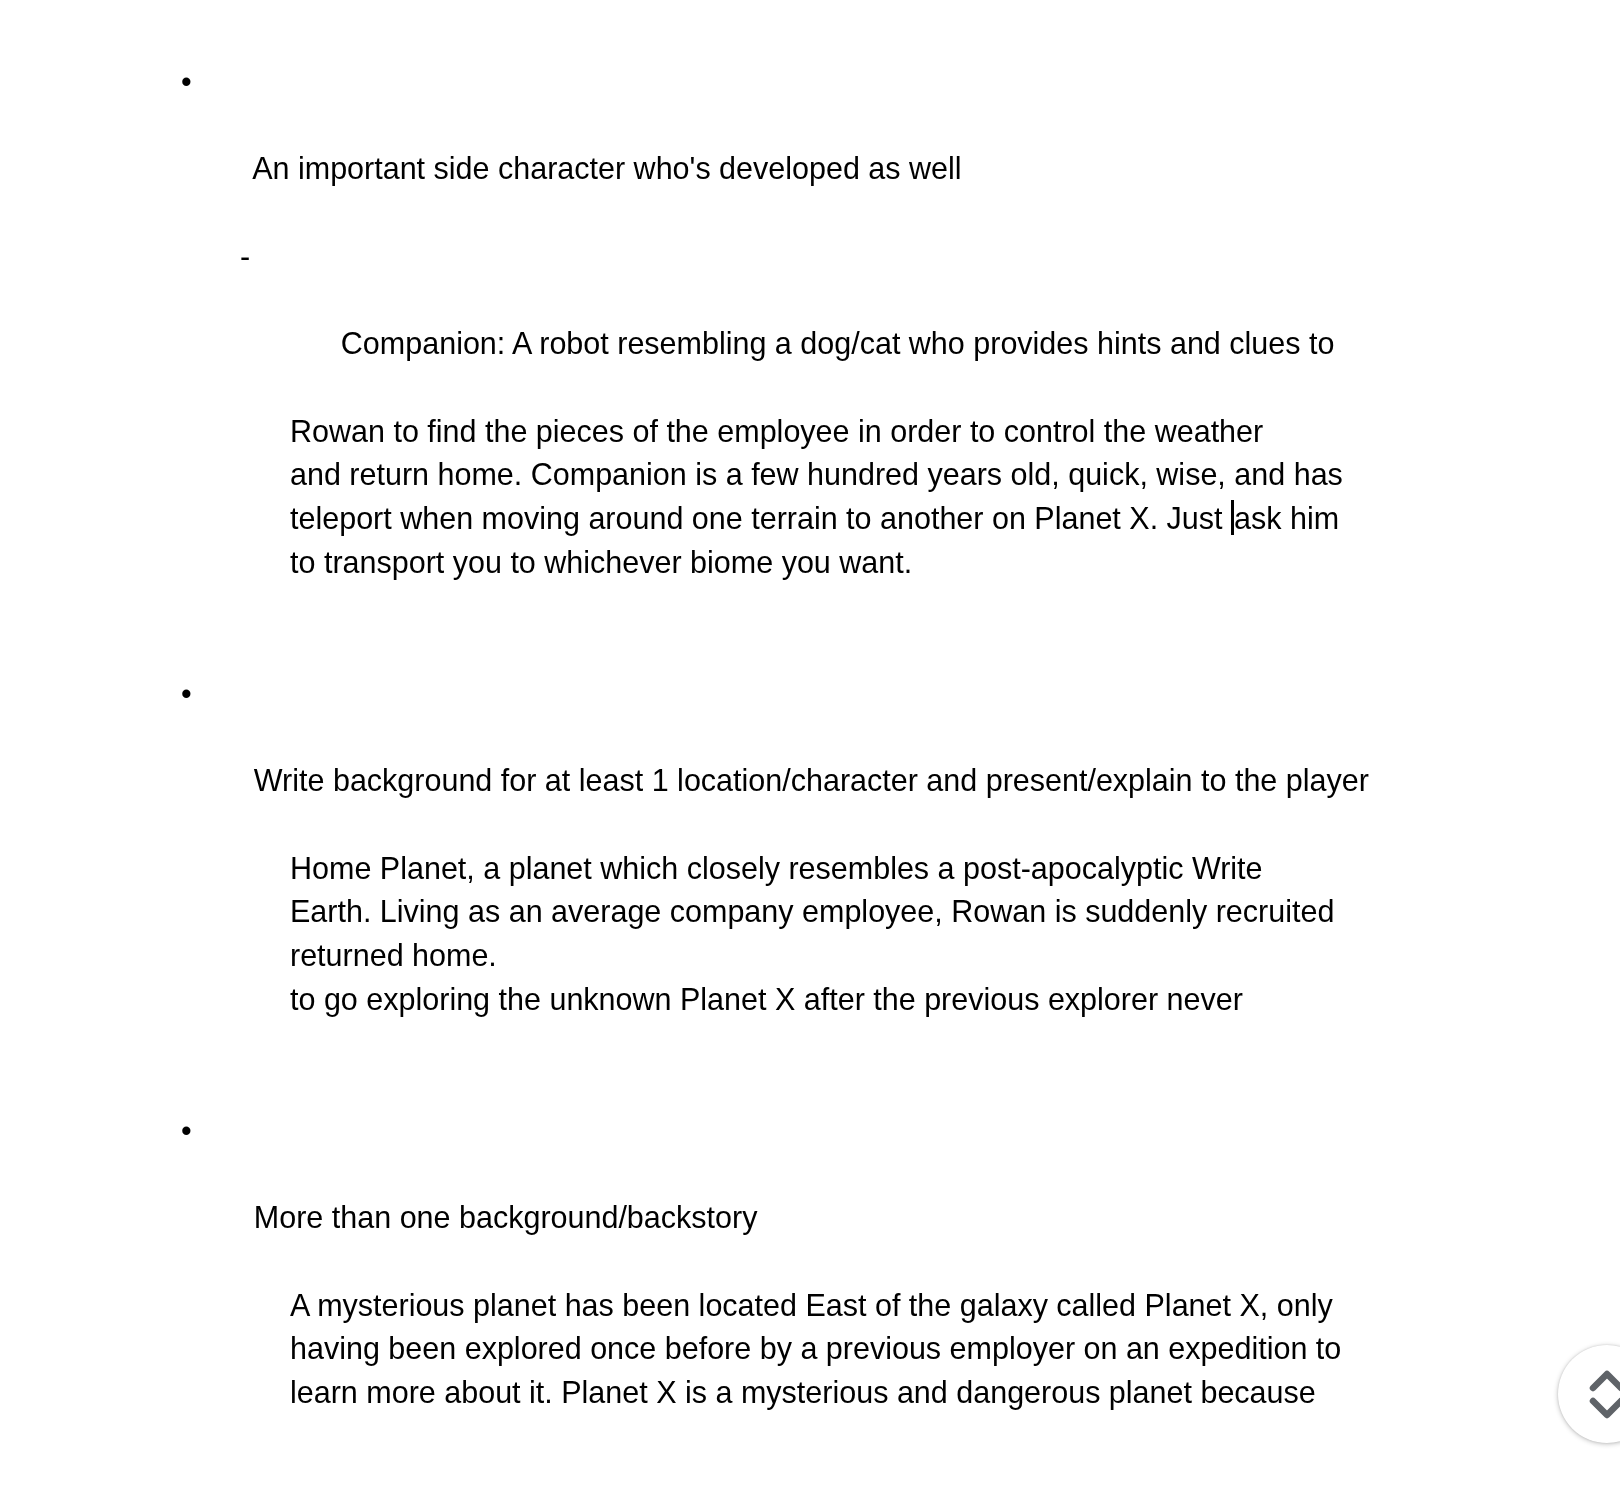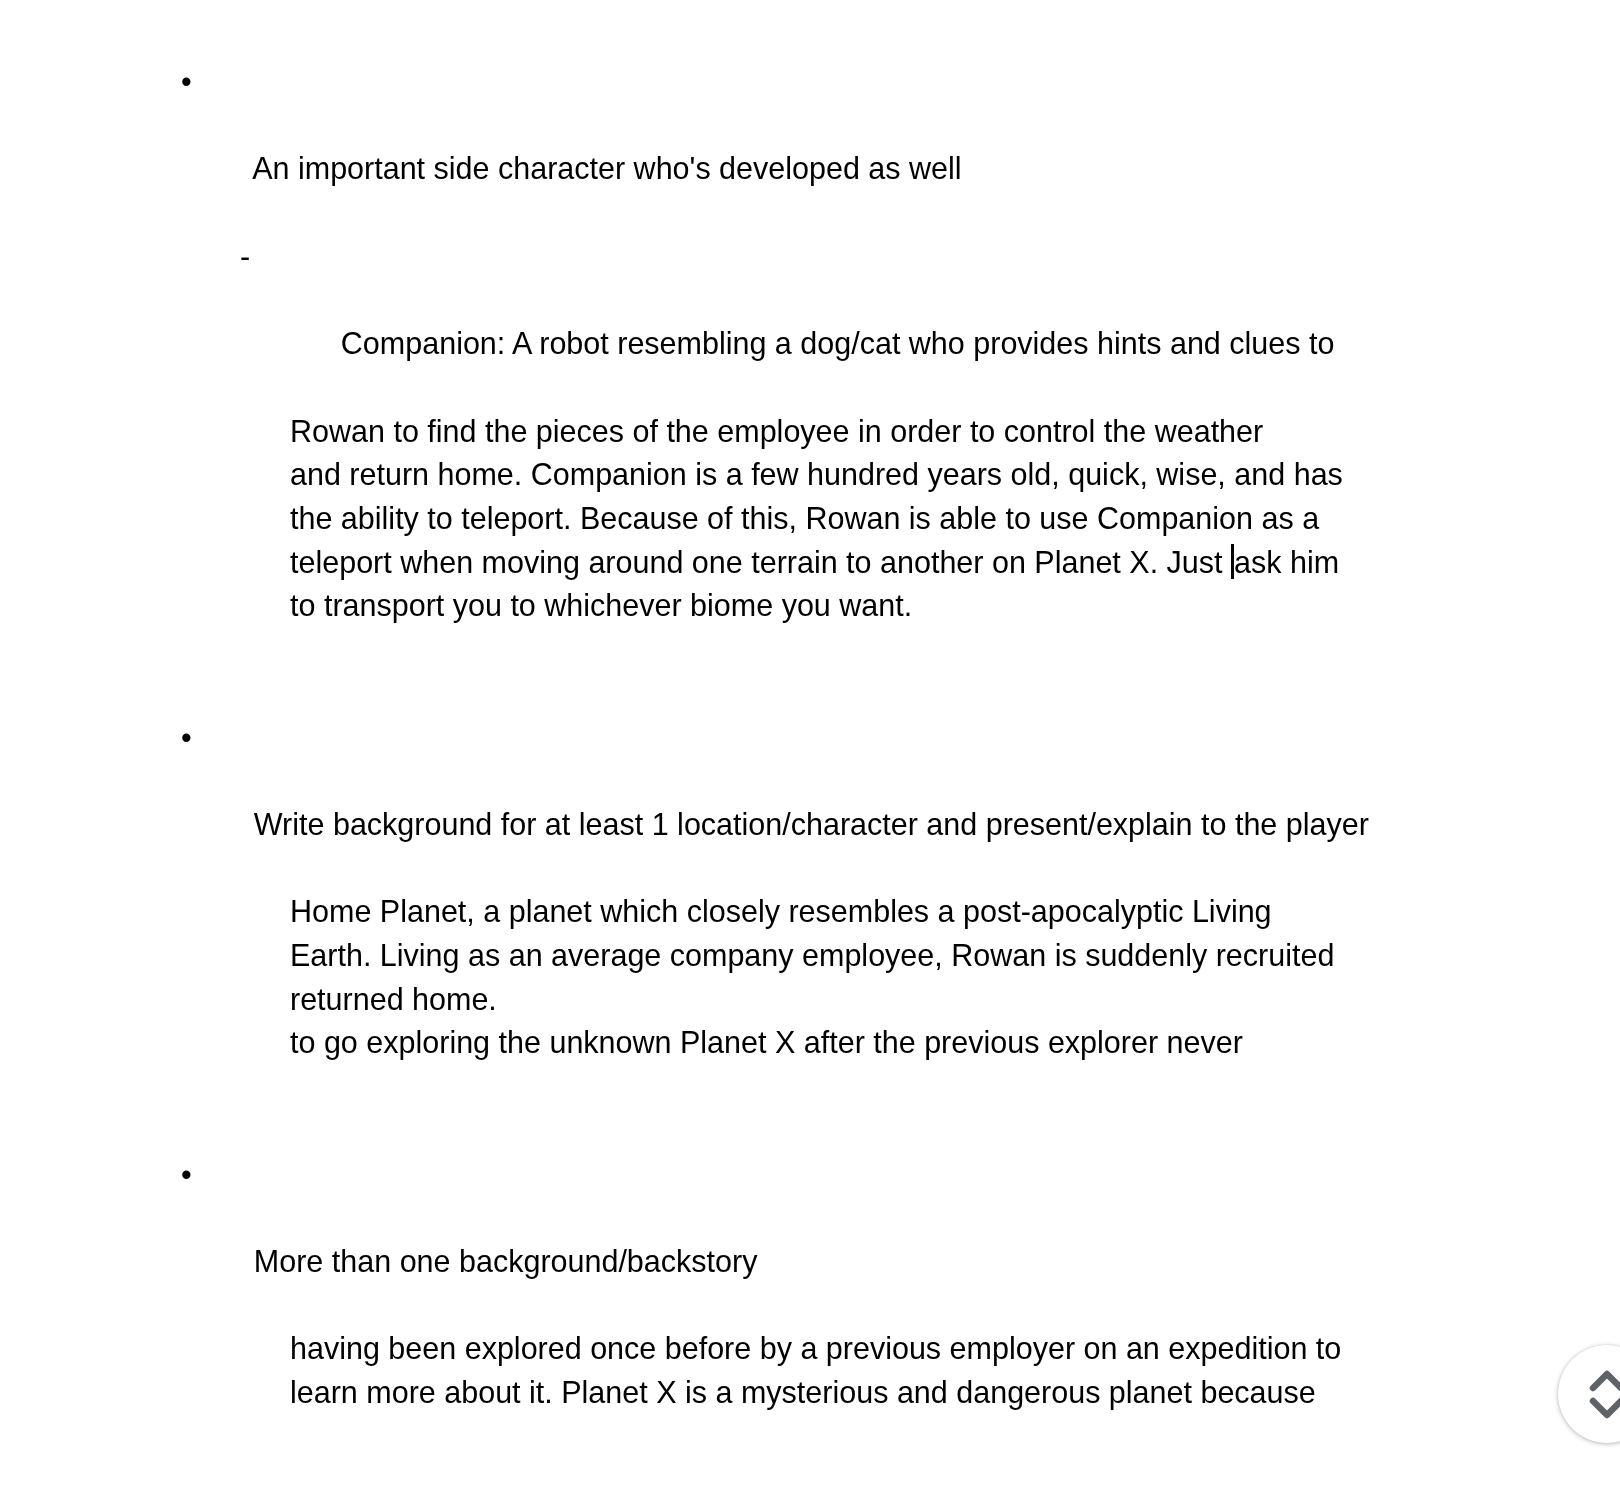--- a/index.html
+++ b/index.html
@@ -57,41 +57,41 @@
     <div class="line heading">
       <span class="bullet">•</span>
       <span>An important side character who's developed as well</span>
     </div>
     <div class="line body">
       <span class="dash">-</span>
       <span>Companion: A robot resembling a dog/cat who provides hints and clues to</span>
     </div>
     <div class="line body">Rowan to find the pieces of the employee in order to control the weather</div>
     <div class="line body">and return home. Companion is a few hundred years old, quick, wise, and has</div>
-    <div class="line body">the ability to teleport. Because of this, Rowan is able to use Companion as a</div>
     <div class="line body"><span>teleport when moving around one terrain to another on Planet X. Just </span><span class="caret"></span><span>ask him</span></div>
     <div class="line body">to transport you to whichever biome you want.</div>
 
     <div class="gap"></div>
 
     <div class="line heading">
       <span class="bullet">•</span>
       <span>Write background for at least 1 location/character and present/explain to the player</span>
     </div>
-    <div class="line body">Home Planet, a planet which closely resembles a post-apocalyptic Living</div>
+    <div class="line body">Home Planet, a planet which closely resembles a post-apocalyptic Write</div>
     <div class="line body">Earth. Living as an average company employee, Rowan is suddenly recruited</div>
     <div class="line body">returned home.</div>
     <div class="line body">to go exploring the unknown Planet X after the previous explorer never</div>
 
     <div class="gap"></div>
 
     <div class="line heading">
       <span class="bullet">•</span>
       <span>More than one background/backstory</span>
     </div>
+    <div class="line body">A mysterious planet has been located East of the galaxy called Planet X, only</div>
     <div class="line body">having been explored once before by a previous employer on an expedition to</div>
     <div class="line body">learn more about it. Planet X is a mysterious and dangerous planet because</div>
 
   </div>
 
   <div class="scrollwidget">
     <div class="sbtn">
       <svg width="40" height="26" viewBox="0 0 40 26">
         <polyline points="6,21 20,7 34,21" fill="none" stroke="#5f6368" stroke-width="6.5" stroke-linecap="round" stroke-linejoin="round"></polyline>
       </svg>

